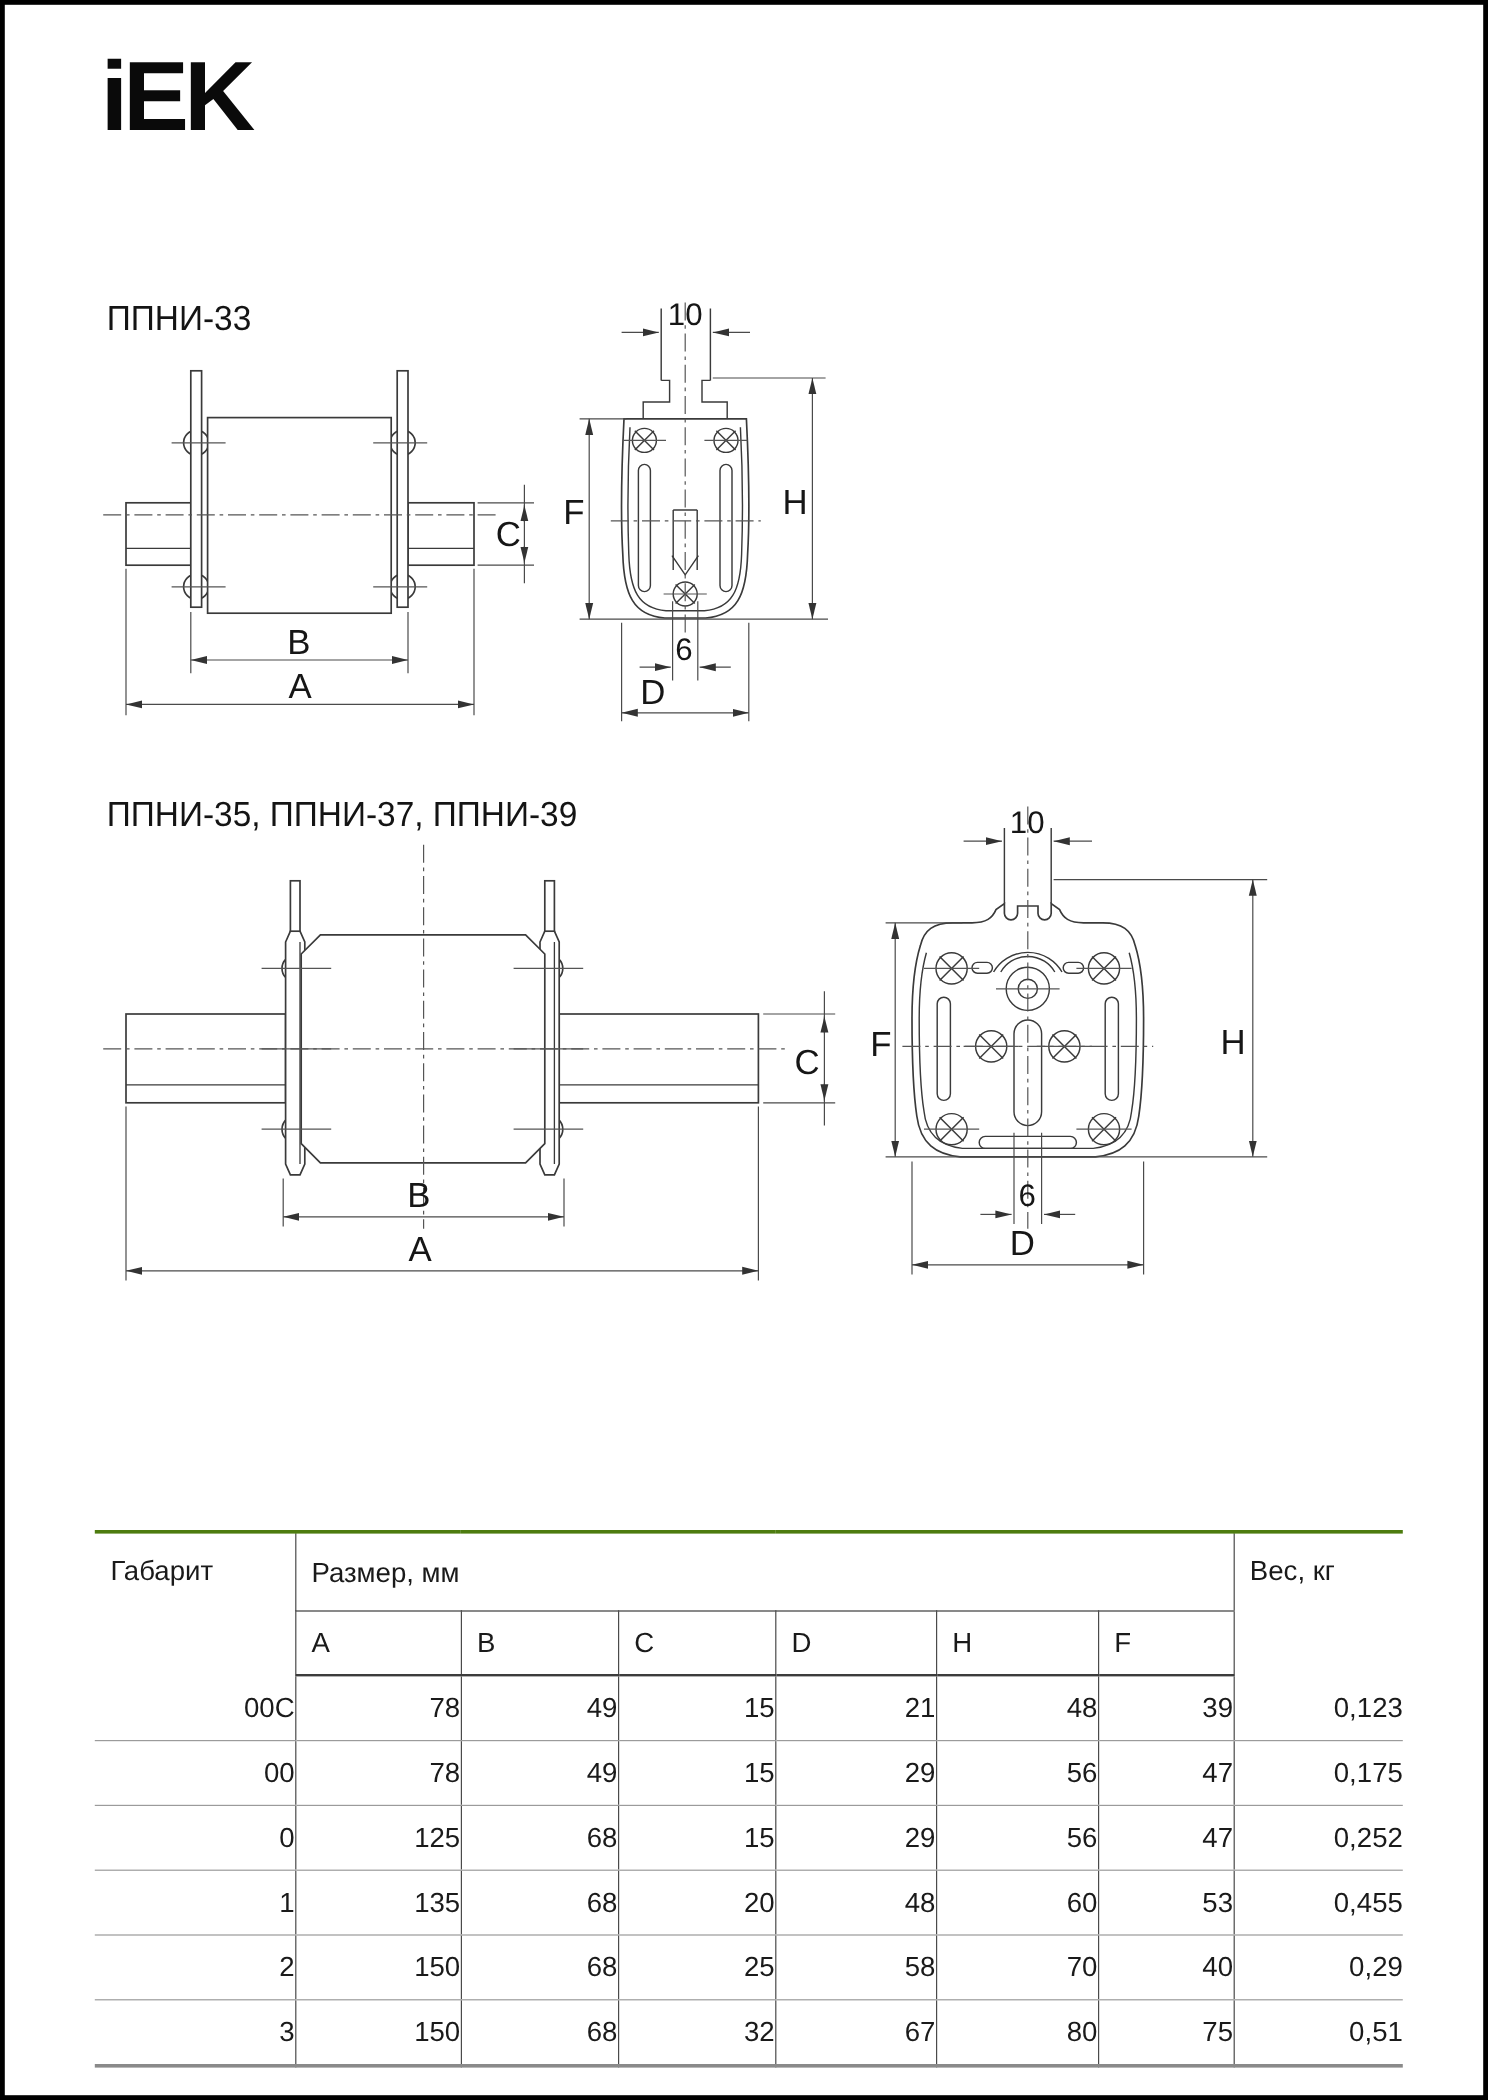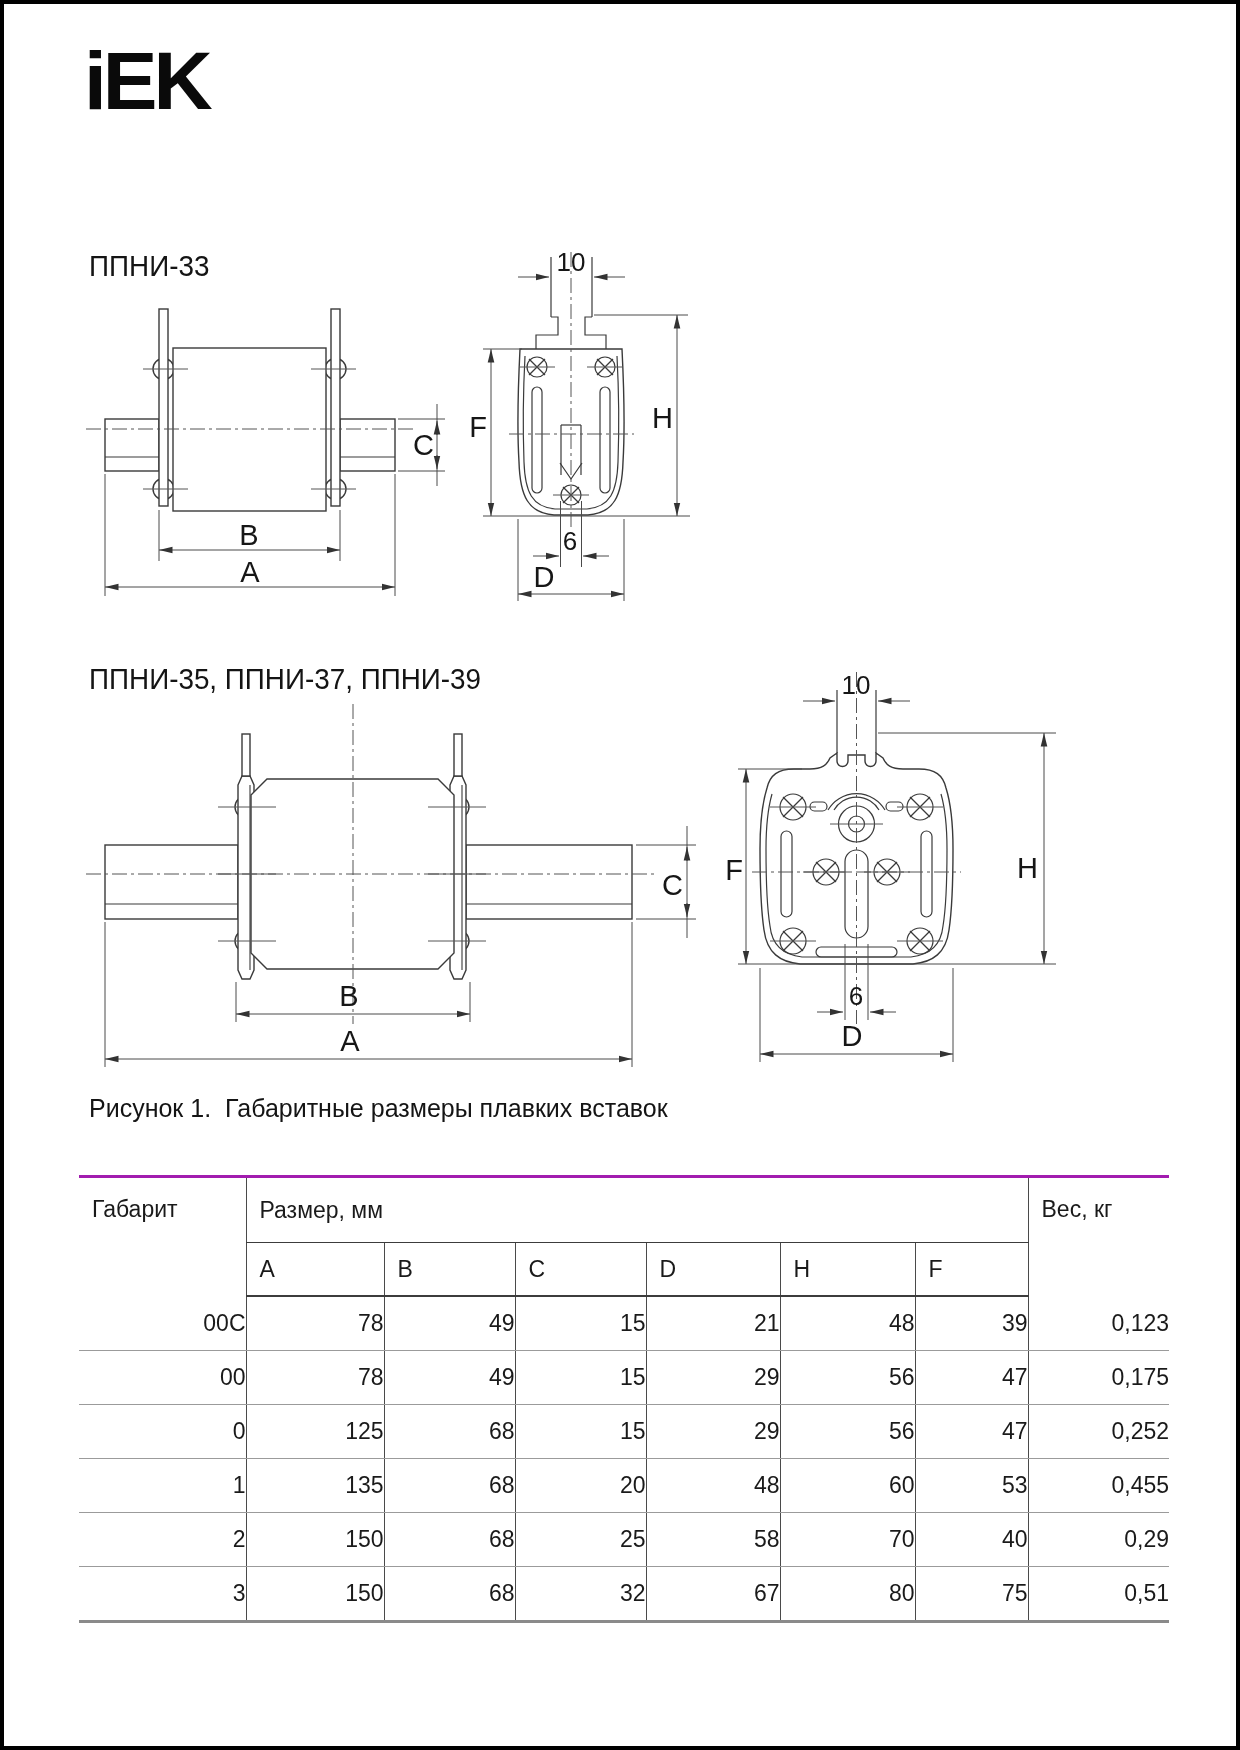--- a/index.html
+++ b/index.html
@@ -11,23 +11,23 @@
         letter-spacing:0px;transform:scaleX(.96);transform-origin:left;}
   .label-1{top:246px;}
   .label-2{top:659px;}
   .caption{position:absolute;left:85px;top:1090px;font-size:25px;color:#141414;}
   .caption span{margin-right:14px;}
   svg{position:absolute;}
   svg text{font-family:"Liberation Sans",sans-serif;fill:#161616;}
   .dimtxt{font-size:29px;}
   .numtxt{font-size:26px;}
 
-  table.dims{position:absolute;left:75px;top:1171px;width:1090px;border-collapse:collapse;
+  table.dims{position:absolute;left:75px;top:1271px;width:1090px;border-collapse:collapse;
         table-layout:fixed;font-size:23px;color:#1a1a1a;
-        border-top:3px solid #a21caf;border-bottom:3px solid #8a8a8a;}
+        border-top:3px solid #4d7c0f;border-bottom:3px solid #8a8a8a;}
   table.dims td{padding:0 0 0 13px;vertical-align:middle;font-weight:normal;text-align:left;}
   td.vline{border-left:1px solid #4a4a4a;}
   tr.h1 td{height:64px;vertical-align:middle;}
   td.span2{vertical-align:top !important;padding-top:18px !important;}
   td.grp{border-bottom:1px solid #3c3c3c;}
   tr.h2 td{height:52px;border-bottom:2px solid #3c3c3c;}
   tr.dr td{height:53px;border-bottom:1px solid #9b9b9b;text-align:right;}
   tr.dr:last-child td{border-bottom:none;}
 </style>
 </head>
@@ -262,23 +262,20 @@
     <text class="numtxt" x="852" y="690" text-anchor="middle">10</text>
     <text class="dimtxt" x="679" y="891" text-anchor="end">C</text>
     <text class="dimtxt" x="345" y="1002" text-anchor="middle">B</text>
     <text class="dimtxt" x="346" y="1047" text-anchor="middle">A</text>
     <text class="dimtxt" x="739" y="876" text-anchor="end">F</text>
     <text class="dimtxt" x="1034" y="874" text-anchor="end">H</text>
     <text class="numtxt" x="852" y="1001" text-anchor="middle">6</text>
     <text class="dimtxt" x="848" y="1042" text-anchor="middle">D</text>
   </svg>
 
-  <div class="caption">
-    <span>Рисунок 1.</span><span>Габаритные размеры плавких вставок</span>
-  </div>
 
   <table class="dims">
     <colgroup>
       <col style="width:167px">
         <col style="width:138px">
         <col style="width:131px">
         <col style="width:131px">
       <col style="width:134px">
         <col style="width:135px">
         <col style="width:113px">

